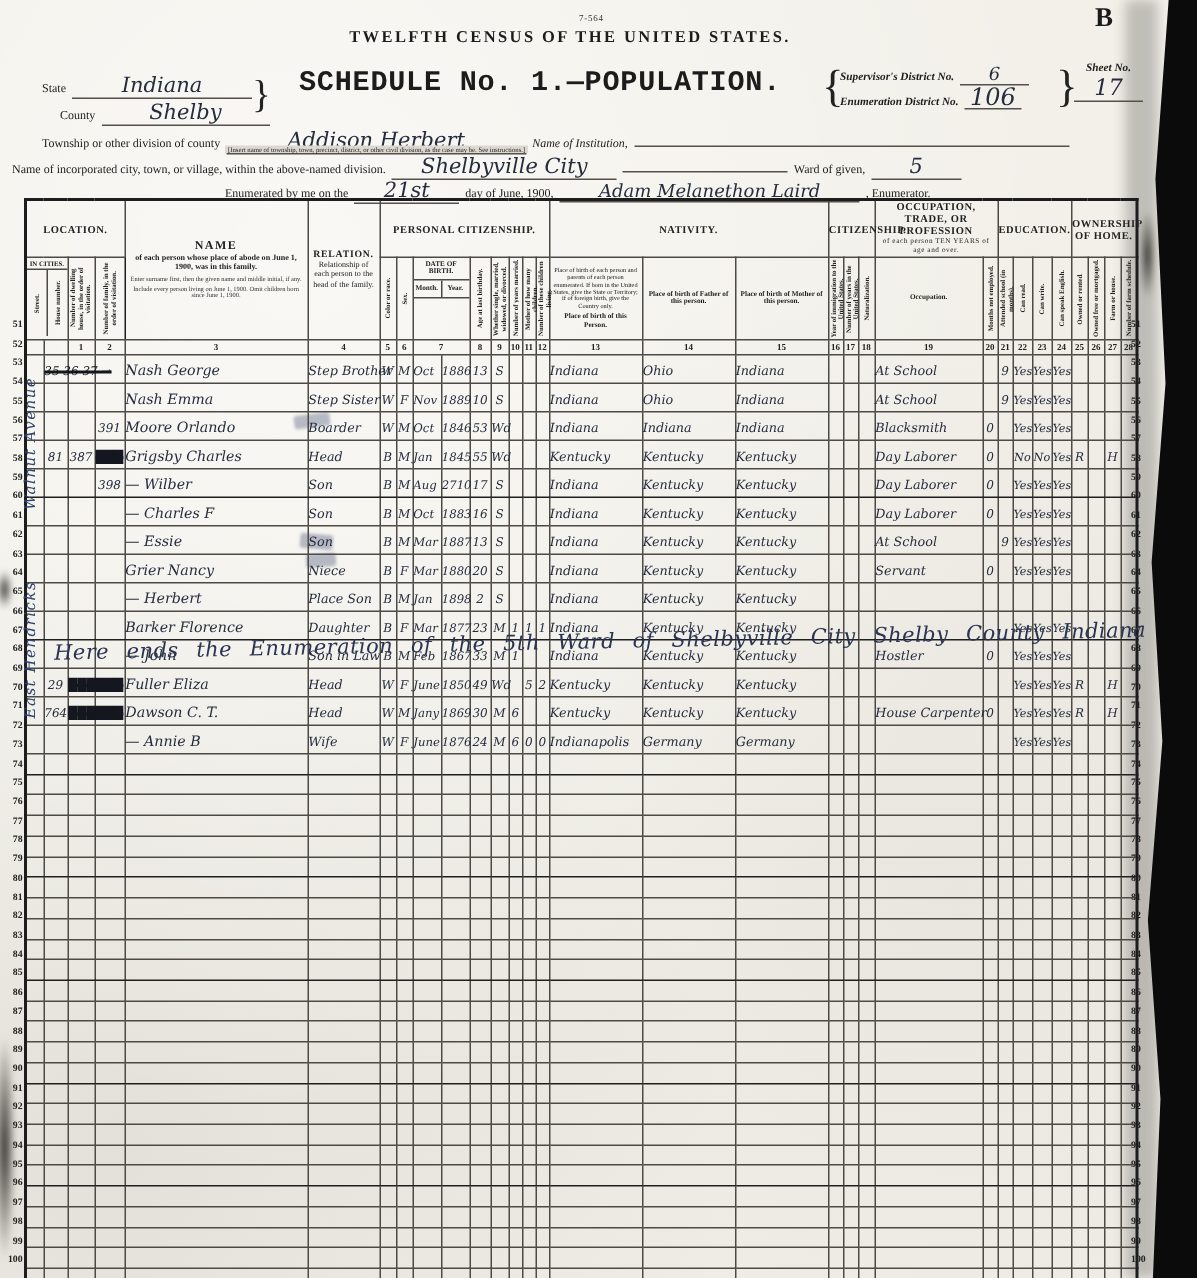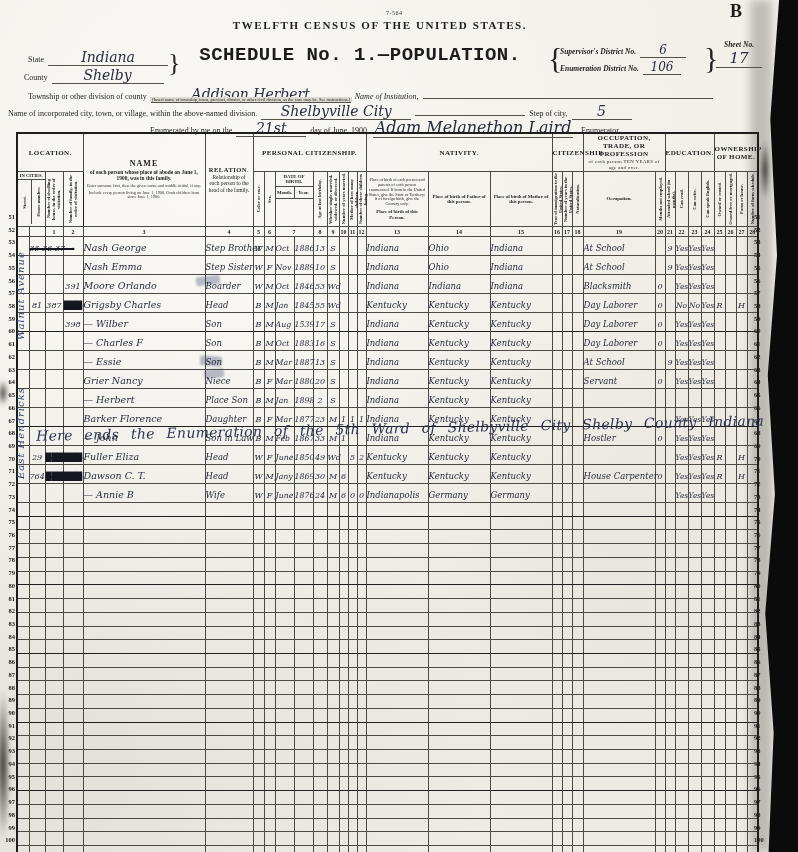--- a/index.html
+++ b/index.html
@@ -35,21 +35,21 @@
          font-size:11px;font-weight:bold;letter-spacing:1.6px;}
   .bigB{position:absolute;left:730px;top:1px;font-size:18px;font-weight:bold;}
   .sched{position:absolute;left:160px;top:44px;width:400px;text-align:center;
          font-size:19px;font-weight:bold;letter-spacing:.5px;font-family:Liberation Mono, monospace;}
   .brace-l{position:absolute;left:548px;top:41px;font-size:30px;font-weight:normal;color:#222;}
   .dbox{position:absolute;left:560px;top:42px;width:150px;}
   .dbox .row{white-space:nowrap;line-height:14px;}
   .brace-r{position:absolute;left:704px;top:41px;font-size:30px;color:#222;}
   .sheet{position:absolute;left:716px;top:40px;width:46px;text-align:center;}
   .state-l{position:absolute;left:28px;top:48px;}
-  .county-l{position:absolute;left:24px;top:66px;}
+  .county-l{position:absolute;left:40px;top:66px;}
   .brace-sc{position:absolute;left:168px;top:48px;font-size:26px;color:#222;}
   .twp-l{position:absolute;left:28px;top:85px;white-space:nowrap;}
   .twp-note{position:absolute;left:150px;top:97px;font-size:4.5px;color:#222;
             background:#ddd9d0;padding:0 2px;}
   .city-l{position:absolute;left:8px;top:102px;white-space:nowrap;}
   .enum-l{position:absolute;left:150px;top:118px;white-space:nowrap;}
   .rule{border-bottom:1px solid #55504a;height:10px;}
 
   
   table.census{position:absolute;left:16px;top:132px;width:736px;table-layout:fixed;
@@ -127,21 +127,21 @@
     <div class="fcode">7-564</div>
     <div class="title">TWELFTH CENSUS OF THE UNITED STATES.</div>
     <div class="bigB">B</div>
     <div class="sched">SCHEDULE No. 1.—POPULATION.</div>
 
     <div class="brace-l">{</div>
     <div class="dbox">
       <div class="row"><span class="lab-i">Supervisor's District No.</span>
         <span class="hw hwu" style="width:46px;font-size:12px;">6</span></div>
       <div class="row"><span class="lab-i">Enumeration District No.</span>
-        <span class="hw hwu" style="width:38px;font-size:12px;">106</span></div>
+        <span class="hw hwu" style="width:38px;font-size:16px;">106</span></div>
     </div>
     <div class="brace-r">}</div>
     <div class="sheet">
       <div class="lab-i">Sheet No.</div>
       <div class="hw" style="font-size:15px;border-bottom:1px solid #55504a;">17</div>
     </div>
 
     <div class="state-l">
       <span class="lab">State</span>
       <span class="hw hwu" style="width:120px;font-size:14px;">Indiana</span>
@@ -156,28 +156,28 @@
       <span class="lab">Township or other division of county</span>
       <span class="hw hwu" style="width:200px;font-size:14px;">Addison Herbert</span>
       <span class="lab" style="font-style:italic;">Name of Institution,</span>
       <span class="rule" style="width:290px;"></span>
     </div>
     <div class="twp-note">[Insert name of township, town, precinct, district, or other civil division, as the case may be. See instructions.]</div>
     <div class="city-l">
       <span class="lab">Name of incorporated city, town, or village, within the above-named division.</span>
       <span class="hw hwu" style="width:150px;font-size:14px;">Shelbyville City</span>
       <span class="rule" style="width:110px;"></span>
-      <span class="lab">Step of city,</span>
+      <span class="lab">Ward of given,</span>
       <span class="hw hwu" style="width:60px;font-size:14px;">5</span>
     </div>
     <div class="enum-l">
       <span class="lab">Enumerated by me on the</span>
       <span class="hw hwu" style="width:70px;font-size:14px;font-style:italic;">21st</span>
       <span class="lab">day of June, 1900,</span>
-      <span class="hw hwu" style="width:200px;font-size:16px;">Adam Melanethon Laird</span>
+      <span class="hw hwu" style="width:200px;font-size:12px;">Adam Melanethon Laird</span>
       <span class="lab">, Enumerator.</span>
     </div>
   </div>
 
   <div class="lnl">
       <div>51</div>
       <div>52</div>
       <div>53</div>
       <div>54</div>
       <div>55</div>
@@ -604,21 +604,21 @@
         <tr>
           <td class="c-street"></td>
           <td class="c-house"></td>
           <td class="c-dwelling"></td>
           <td class="c-family"><span class="hw">398</span></td>
           <td class="c-name"><span class="hw">— Wilber</span></td>
           <td class="c-relation"><span class="hw">Son</span></td>
           <td class="c-color"><span class="hw">B</span></td>
           <td class="c-sex"><span class="hw">M</span></td>
           <td class="c-month"><span class="hw">Aug</span></td>
-          <td class="c-year"><span class="hw">1539</span></td>
+          <td class="c-year"><span class="hw">2710</span></td>
           <td class="c-age"><span class="hw">17</span></td>
           <td class="c-marital"><span class="hw">S</span></td>
           <td class="c-years_married"></td>
           <td class="c-mother_children"></td>
           <td class="c-children_living"></td>
           <td class="c-birth_self"><span class="hw">Indiana</span></td>
           <td class="c-birth_father"><span class="hw">Kentucky</span></td>
           <td class="c-birth_mother"><span class="hw">Kentucky</span></td>
           <td class="c-immigration_year"></td>
           <td class="c-years_in_us"></td>

